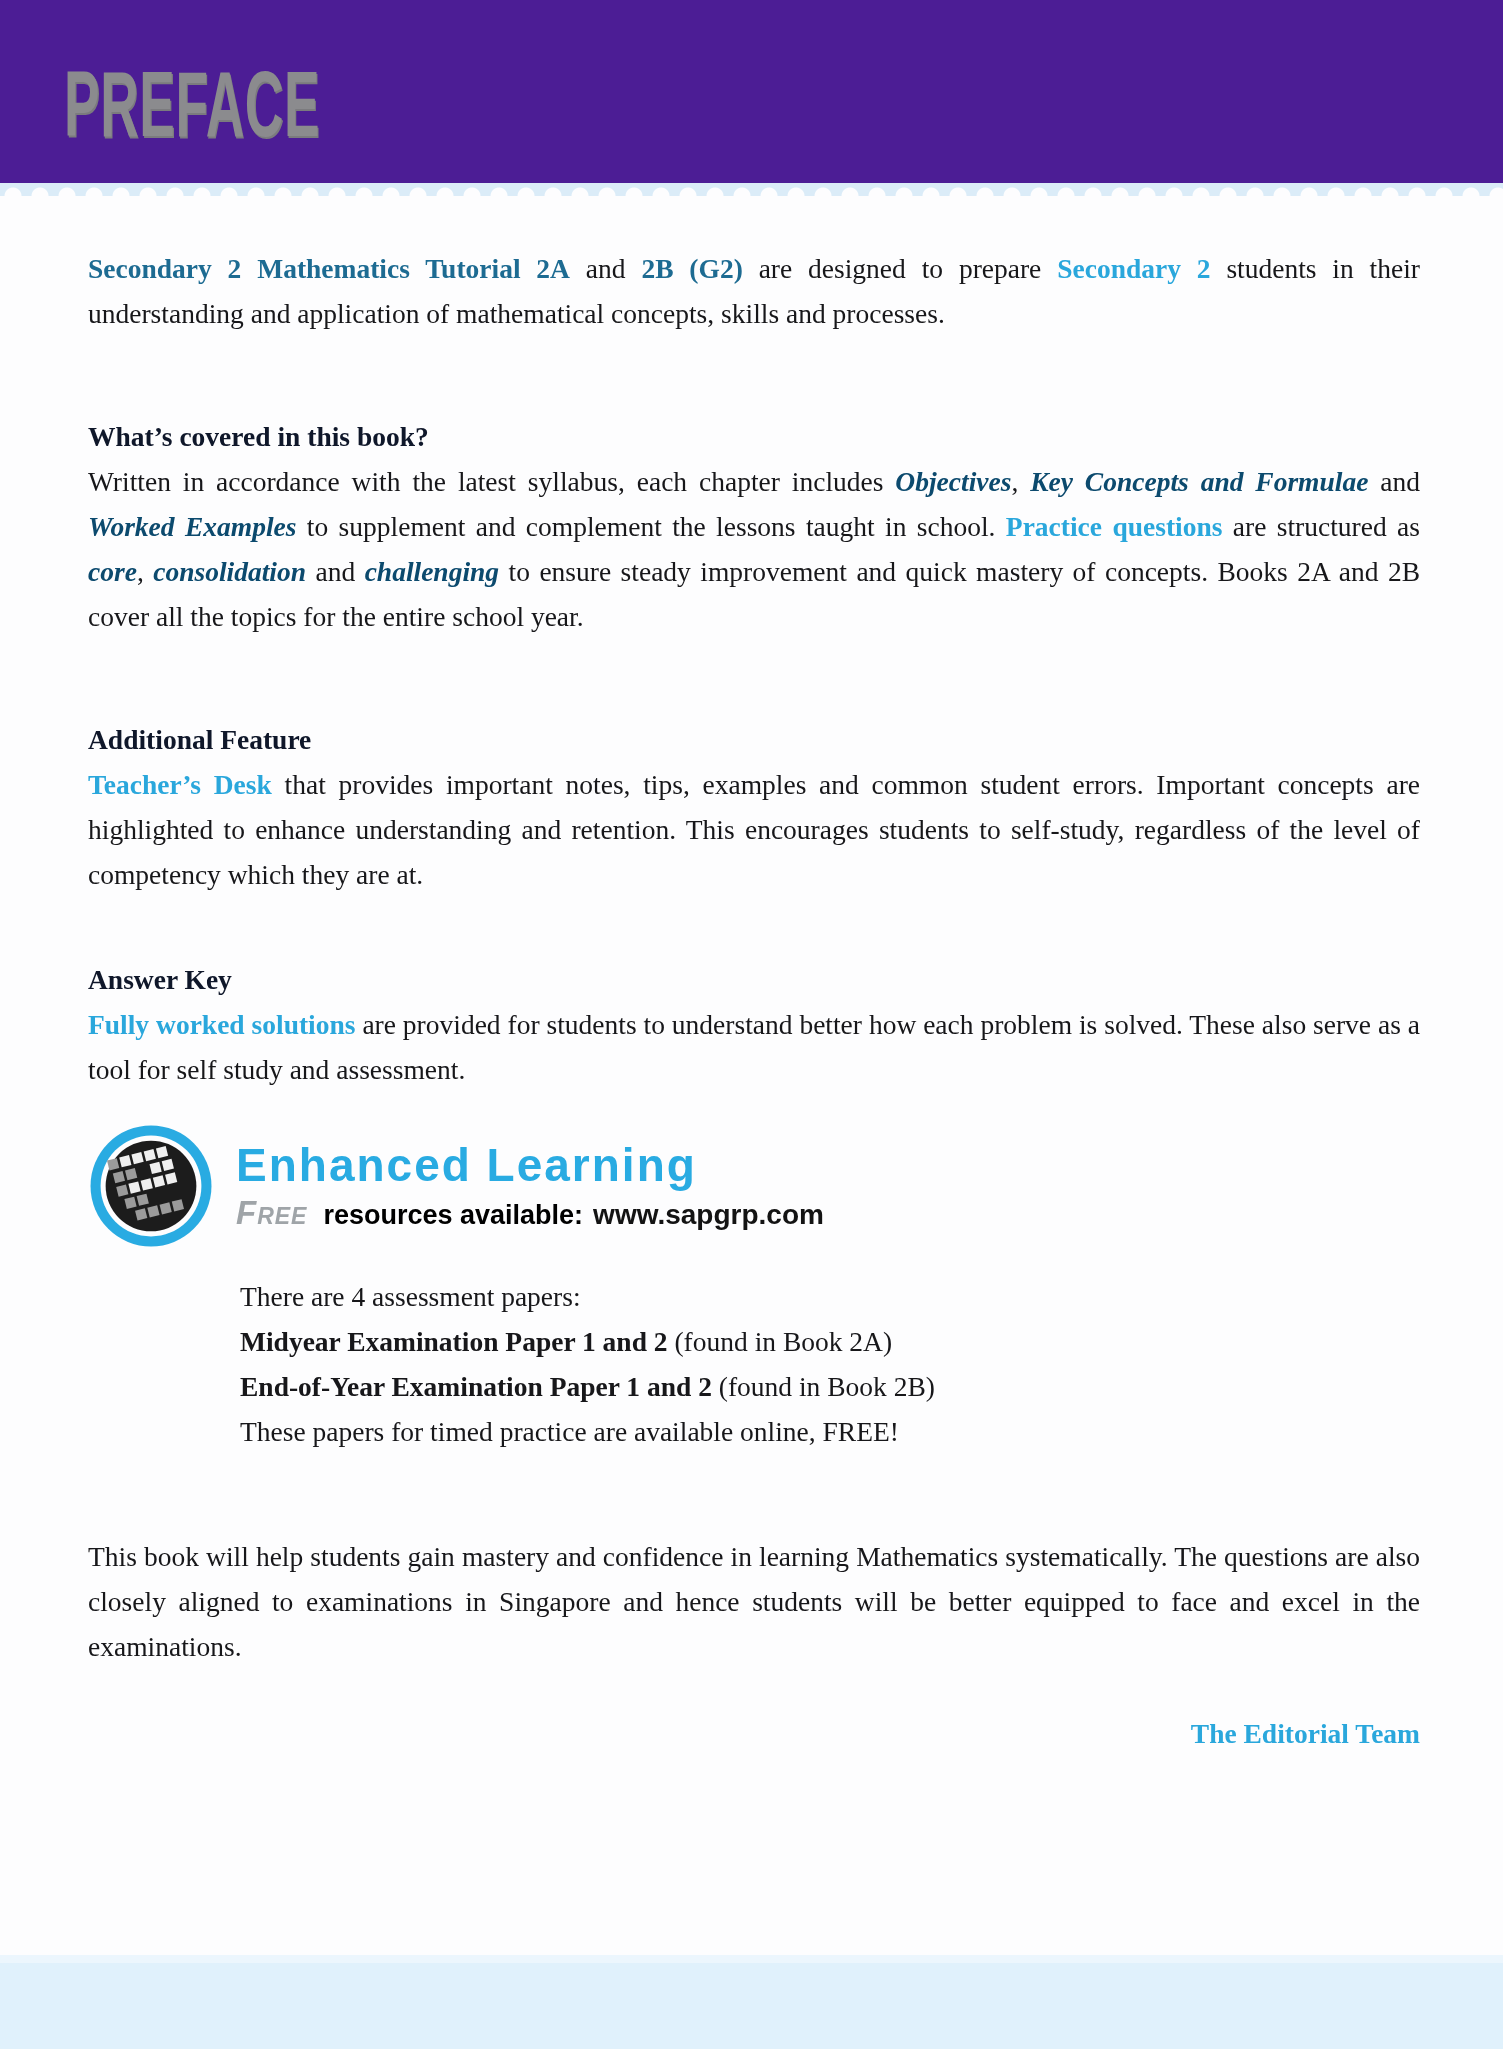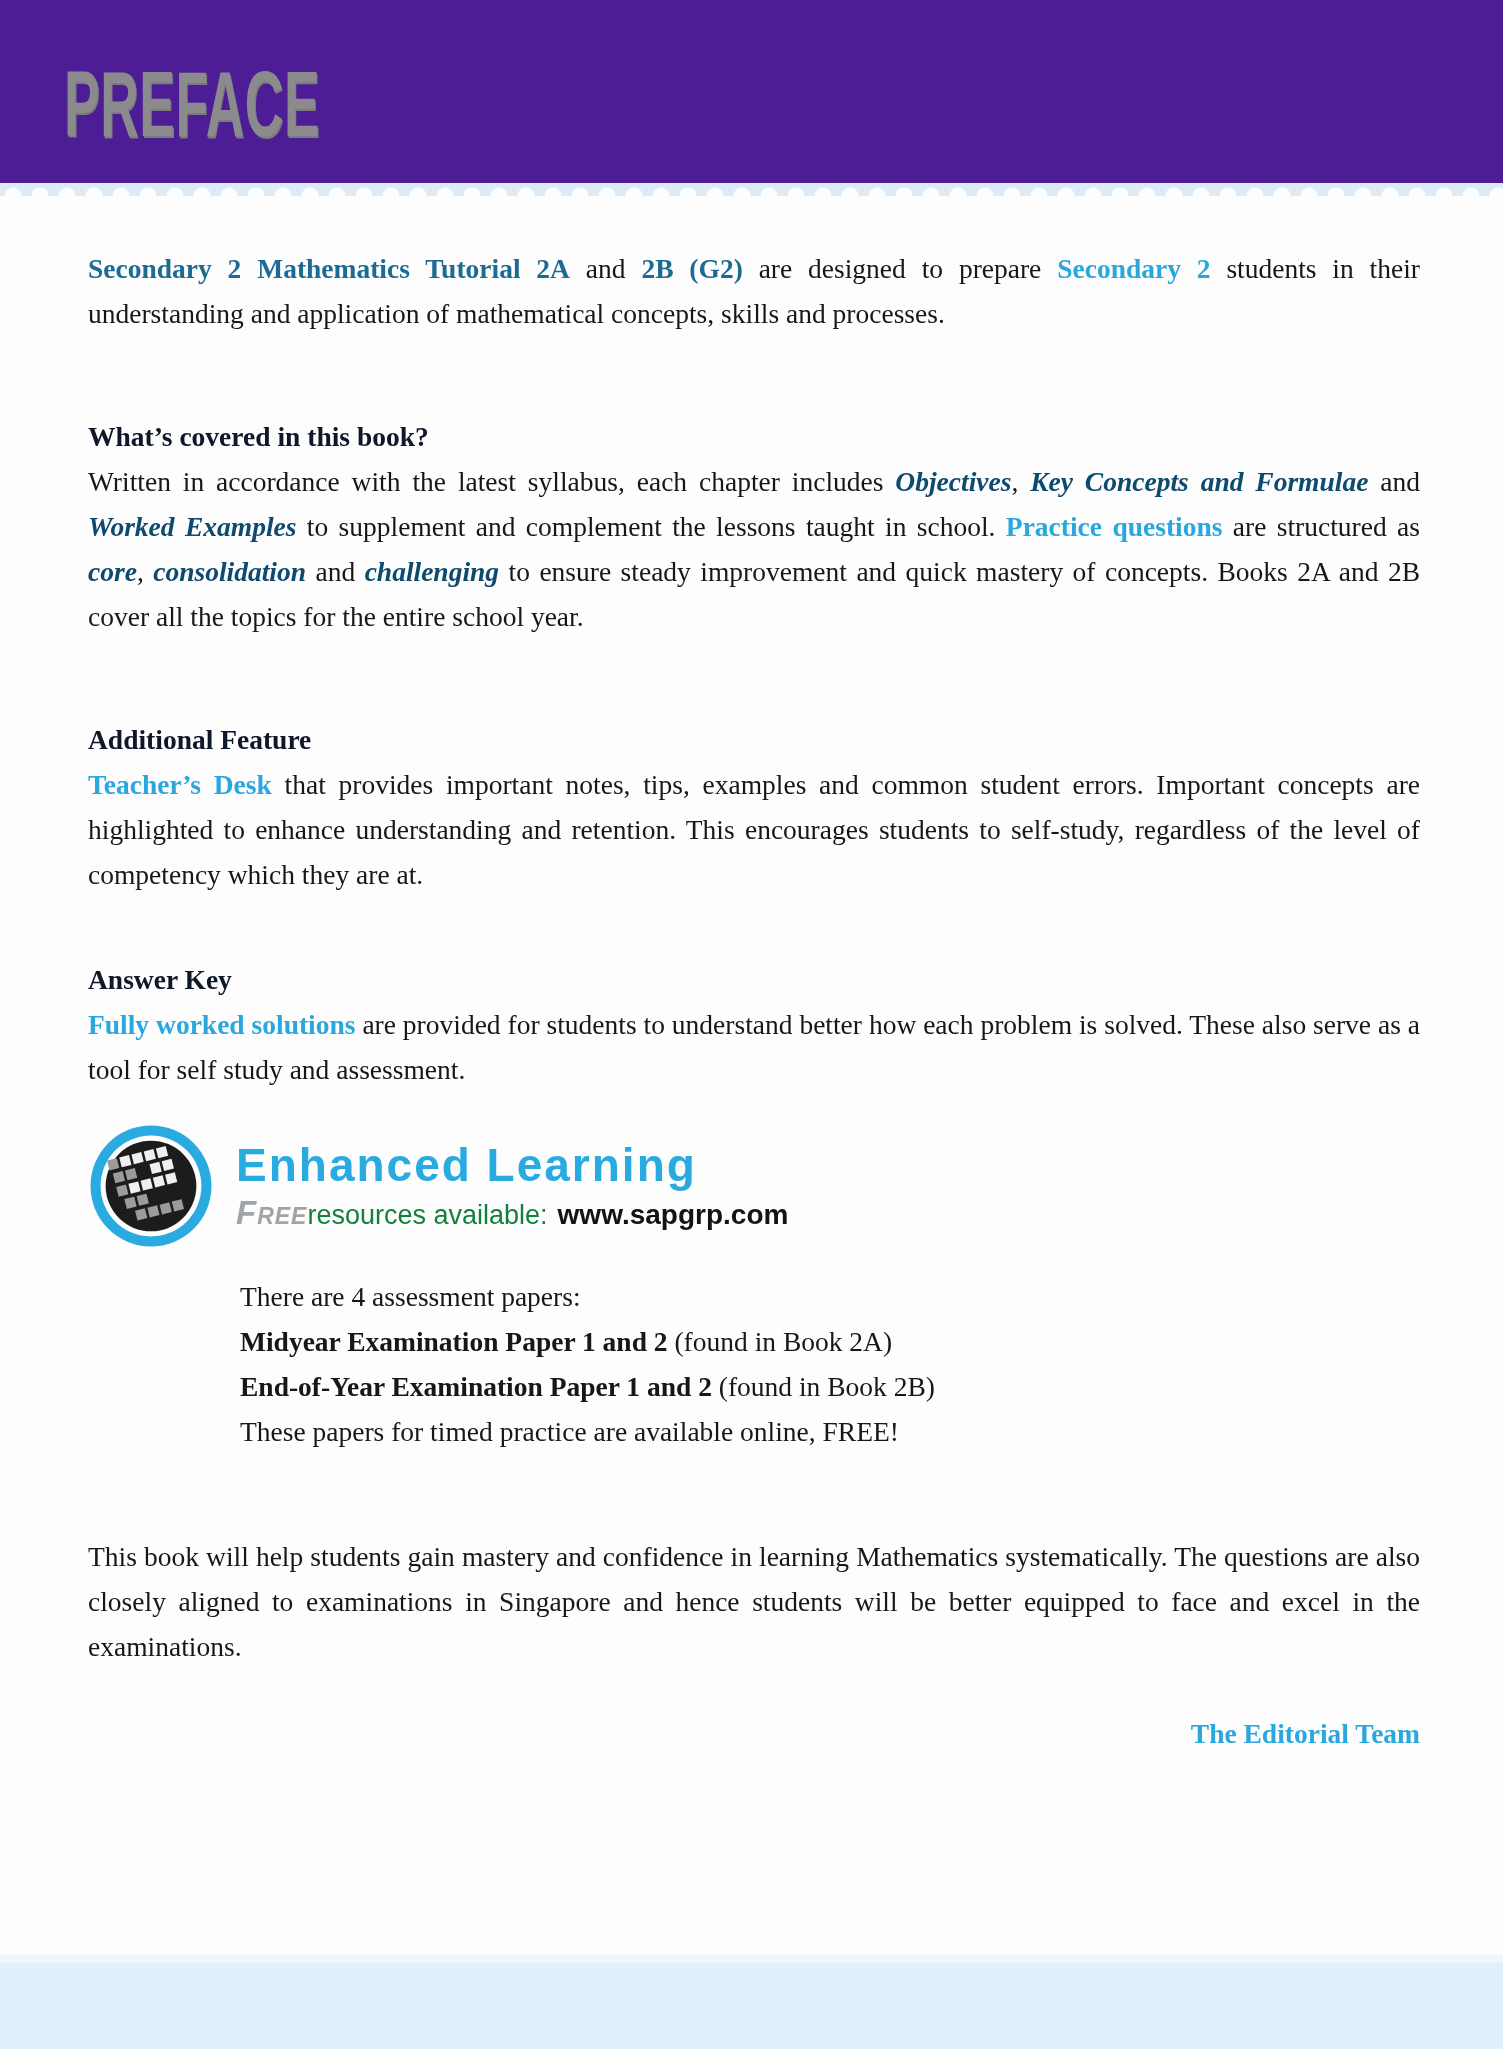--- a/index.html
+++ b/index.html
@@ -83,24 +83,24 @@
     letter-spacing:2px;
     color:#29abe2;
   }
   .el-sub { display:flex; align-items:baseline; margin-top:4px; font-family:"Liberation Sans", sans-serif; }
   .el-free {
     font-variant:small-caps;
     font-style:italic;
     font-weight:bold;
     font-size:33px;
     color:#9fa4a8;
-    margin-right:0;
+    margin-right:16px;
     letter-spacing:1px;
   }
-  .el-resources { font-weight:normal; font-size:27px; color:#15803d; margin-right:10px; }
+  .el-resources { font-weight:bold; font-size:27px; color:#000000; margin-right:10px; }
   .el-url       { font-weight:bold; font-size:28px; color:#131313; }
 
   
   .papers {
     margin:24px 0 0 152px;
     font-size:27.5px;
     line-height:45px;
   }
 
   .closing-para { margin-top:80px; }

